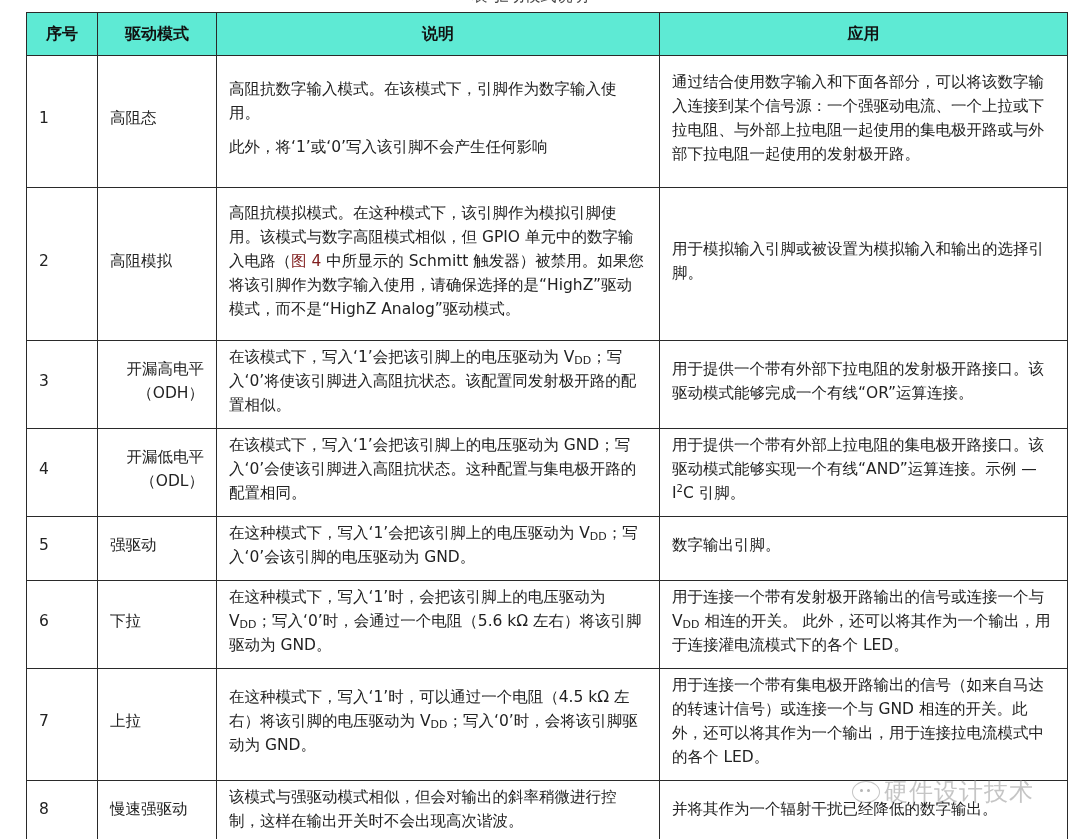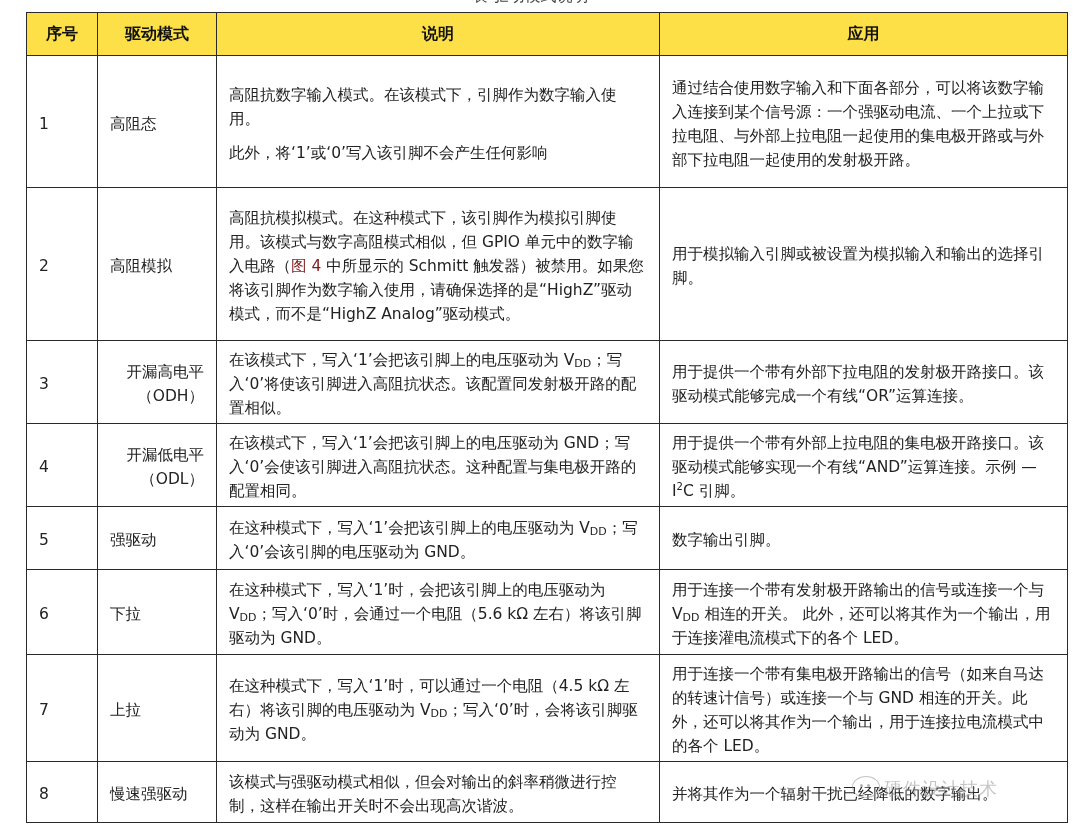--- a/index.html
+++ b/index.html
@@ -39,44 +39,44 @@
     table.modes col.c-mode { width: 119px; }
     table.modes col.c-desc { width: 443px; }
     table.modes col.c-app { width: 408px; }
     table.modes th, table.modes td {
       border: 1.5px solid #2a2a2a;
       vertical-align: middle;
       font-size: 15.5px;
       line-height: 24px;
     }
     table.modes th {
-      background: #fde047;
+      background: #5eead4;
       font-weight: bold;
       height: 40px;
       text-align: center;
       font-size: 16px;
       color: #111;
     }
     table.modes td {
-      padding: 4px 12px 0 12px;
+      padding: 4px 12px 11px 12px;
       text-align: left;
       color: #222;
     }
     td.no { padding-left: 12px; }
     td.mode { padding-left: 12px; }
     td.mode.center { text-align: right; }
     .para + .para { margin-top: 10px; }
     .link { color: #7f1d1d; }
     sub { font-size: 11px; vertical-align: -2px; line-height: 0; }
     sup { font-size: 10px; vertical-align: 6px; line-height: 0; }
     .watermark {
       position: absolute;
       left: 852px;
       top: 776px;
-      font-size: 18px;
+      font-size: 24px;
       color: rgba(150,150,150,0.55);
       letter-spacing: 1px;
       white-space: nowrap;
       pointer-events: none;
     }
     .wm-logo {
       display: inline-block;
       width: 26px;
       height: 20px;
       border: 1.5px solid rgba(150,150,150,0.55);

